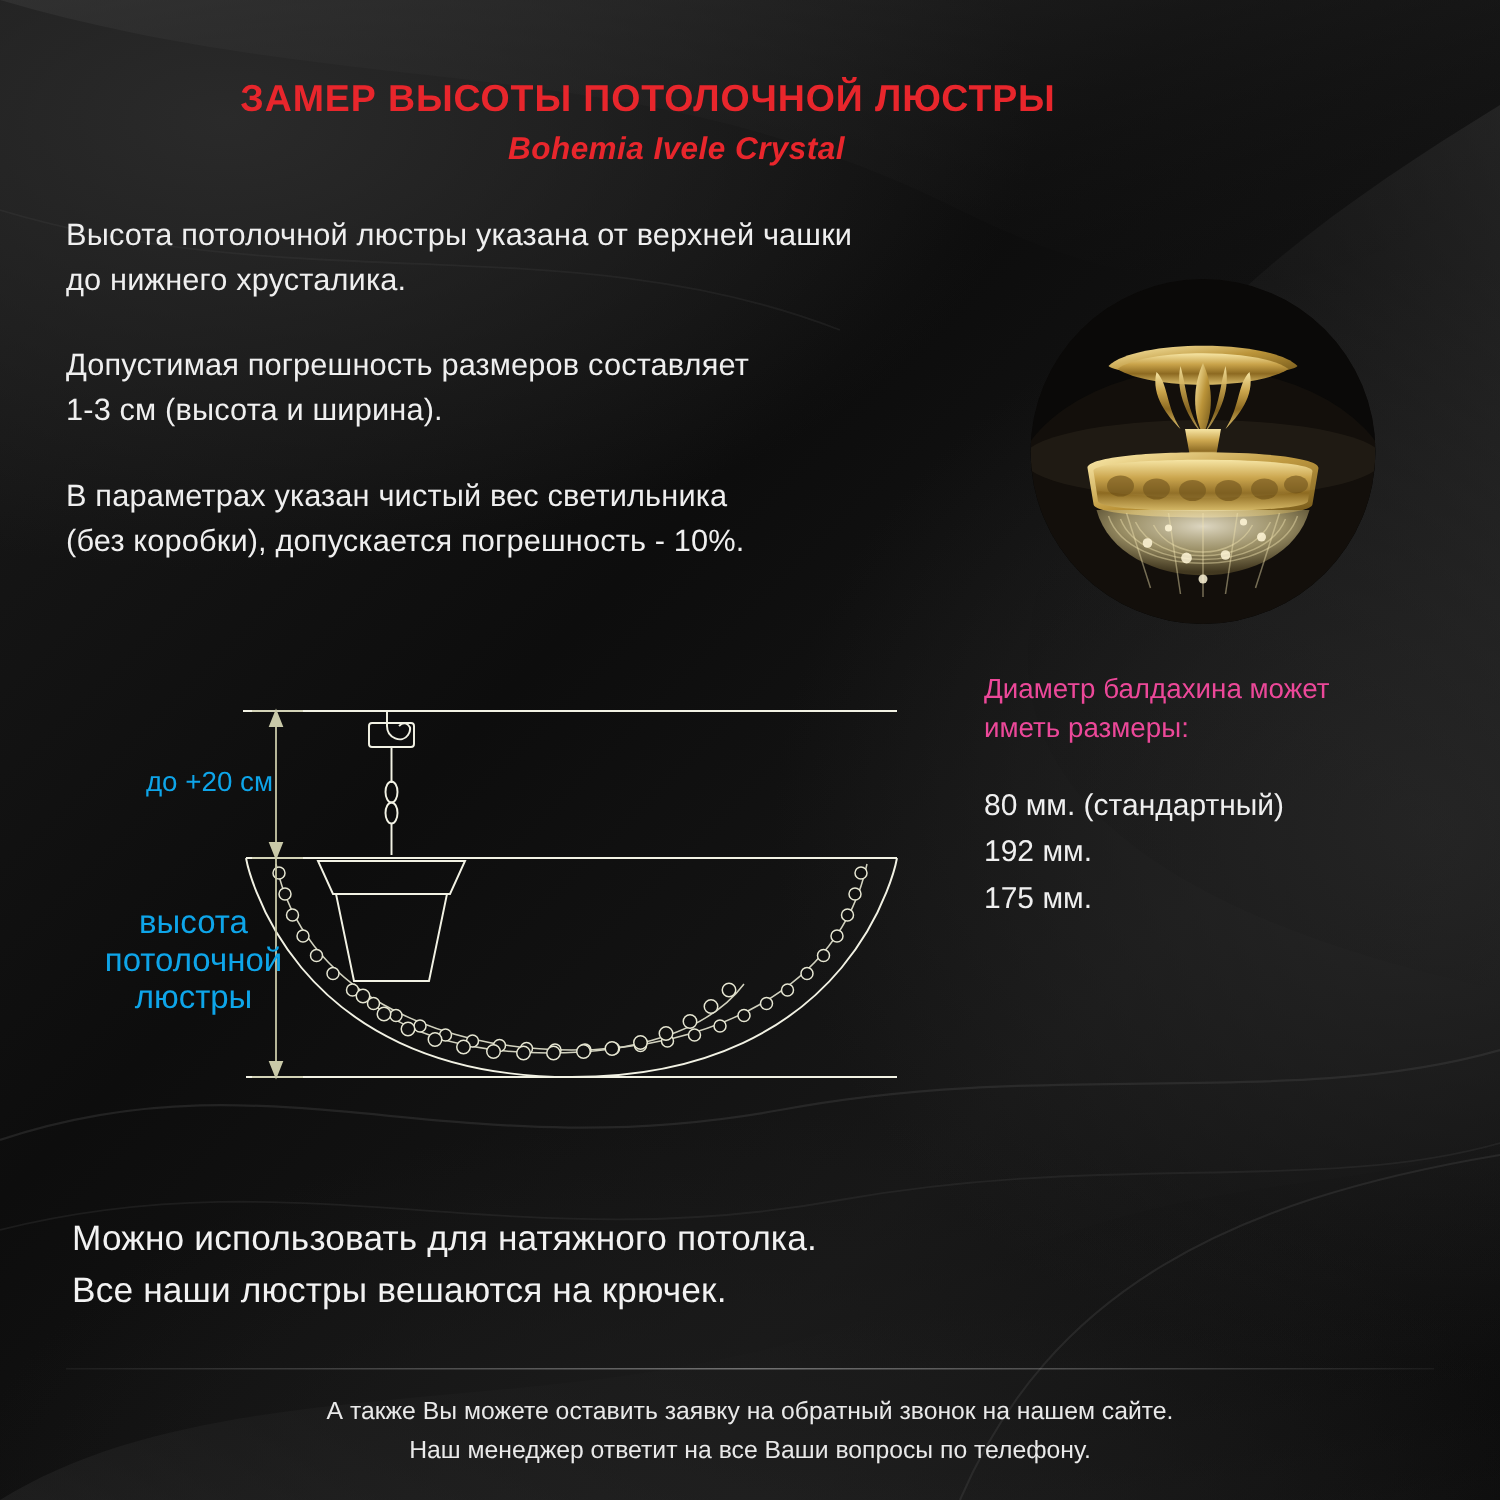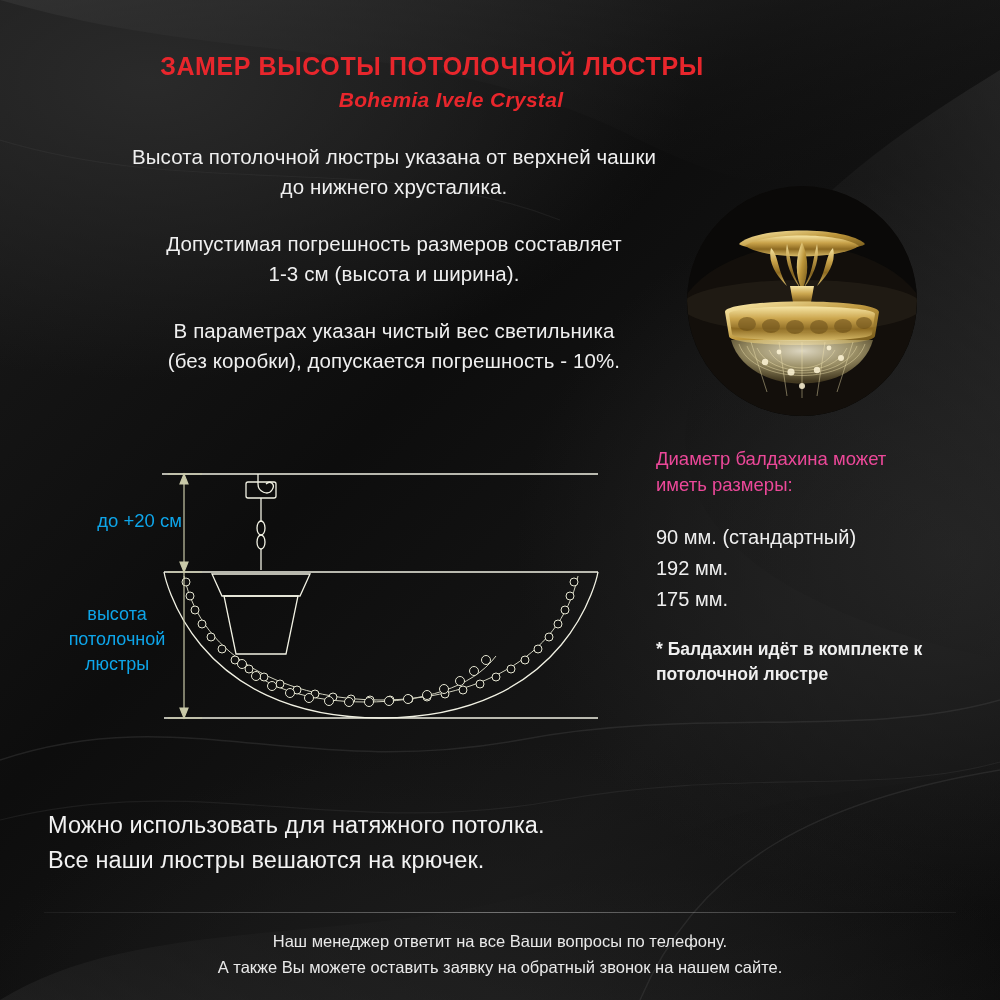--- a/index.html
+++ b/index.html
@@ -48,21 +48,20 @@
   #paras {
     position: absolute; top: 142px; left: 44px; width: 700px;
   }
   .para {
     color: #efefef;
     font-size: 20.5px;
     line-height: 30px;
     margin-bottom: 27px;
     white-space: pre-line;
     letter-spacing: 0.1px;
-    text-align: center;
   }
 
   
   #photo {
     position: absolute; left: 687px; top: 186px;
     width: 230px; height: 230px;
     border-radius: 50%;
     overflow: hidden;
     background: radial-gradient(circle at 50% 38%, #171512 0%, #0b0a09 70%, #060505 100%);
   }
@@ -87,22 +86,22 @@
 
   
   #diagram { position: absolute; left: 150px; top: 450px; width: 470px; height: 300px; }
   #diagram svg { display: block; }
   .dlabel { position: absolute; color: #0ea5e9; }
   #lbl-top {
     left: 62px; top: 510px; width: 120px; text-align: right;
     font-size: 18.5px;
   }
   #lbl-bottom {
-    left: 52px; top: 602px; width: 130px; text-align: center;
-    font-size: 18px; line-height: 25px; white-space: pre-line;
+    left: 64px; top: 602px; width: 130px; text-align: center;
+    font-size: 22px; line-height: 25px; white-space: pre-line;
   }
 
   
   #bottom {
     position: absolute; left: 48px; top: 808px; width: 880px;
   }
   #bottom .b-line {
     color: #f2f2f2; font-size: 23.5px; line-height: 35px;
     letter-spacing: 0.1px;
   }
@@ -234,25 +233,23 @@
           <circle cx="142" cy="162" r="2.4"></circle>
         </g>
         <ellipse cx="115" cy="120" rx="120" ry="26" fill="#ffe9a8" opacity="0.05"></ellipse>
       </g>
     </svg>
   </div>
 
   <div id="rightcol">
     <div class="rc-lead">Диаметр балдахина может
 иметь размеры:</div>
-    <div class="rc-item">90 мм. (стандартный)</div>
+    <div class="rc-item">80 мм. (стандартный)</div>
     <div class="rc-item">192 мм.</div>
     <div class="rc-item">175 мм.</div>
-    <div class="rc-note">* Балдахин идёт в комплекте к
-потолочной люстре</div>
   </div>
 
   <div id="diagram">
     <svg width="470" height="300" viewBox="0 0 470 300">
       <g stroke="#f2f2e4" fill="none" stroke-width="1.3">
 
         <line x1="12" y1="24" x2="448" y2="24"></line>
 
         <path d="M108,24 L108,34 C108,42 118,46 122,40 C126,34 120,30 116,34"></path>
         <rect x="96" y="32" width="30" height="16" rx="2"></rect>
@@ -345,17 +342,17 @@
 потолочной
 люстры</div>
 
   <div id="bottom">
     <div class="b-line">Можно использовать для натяжного потолка.</div>
     <div class="b-line">Все наши люстры вешаются на крючек.</div>
   </div>
 
   <div id="divider"></div>
   <div id="footer">
+    <div class="f-line">А также Вы  можете оставить заявку на обратный звонок на нашем сайте.</div>
     <div class="f-line">Наш менеджер ответит на все Ваши вопросы по телефону.</div>
-    <div class="f-line">А также Вы  можете оставить заявку на обратный звонок на нашем сайте.</div>
   </div>
 
 </div>
 
 </body></html>

